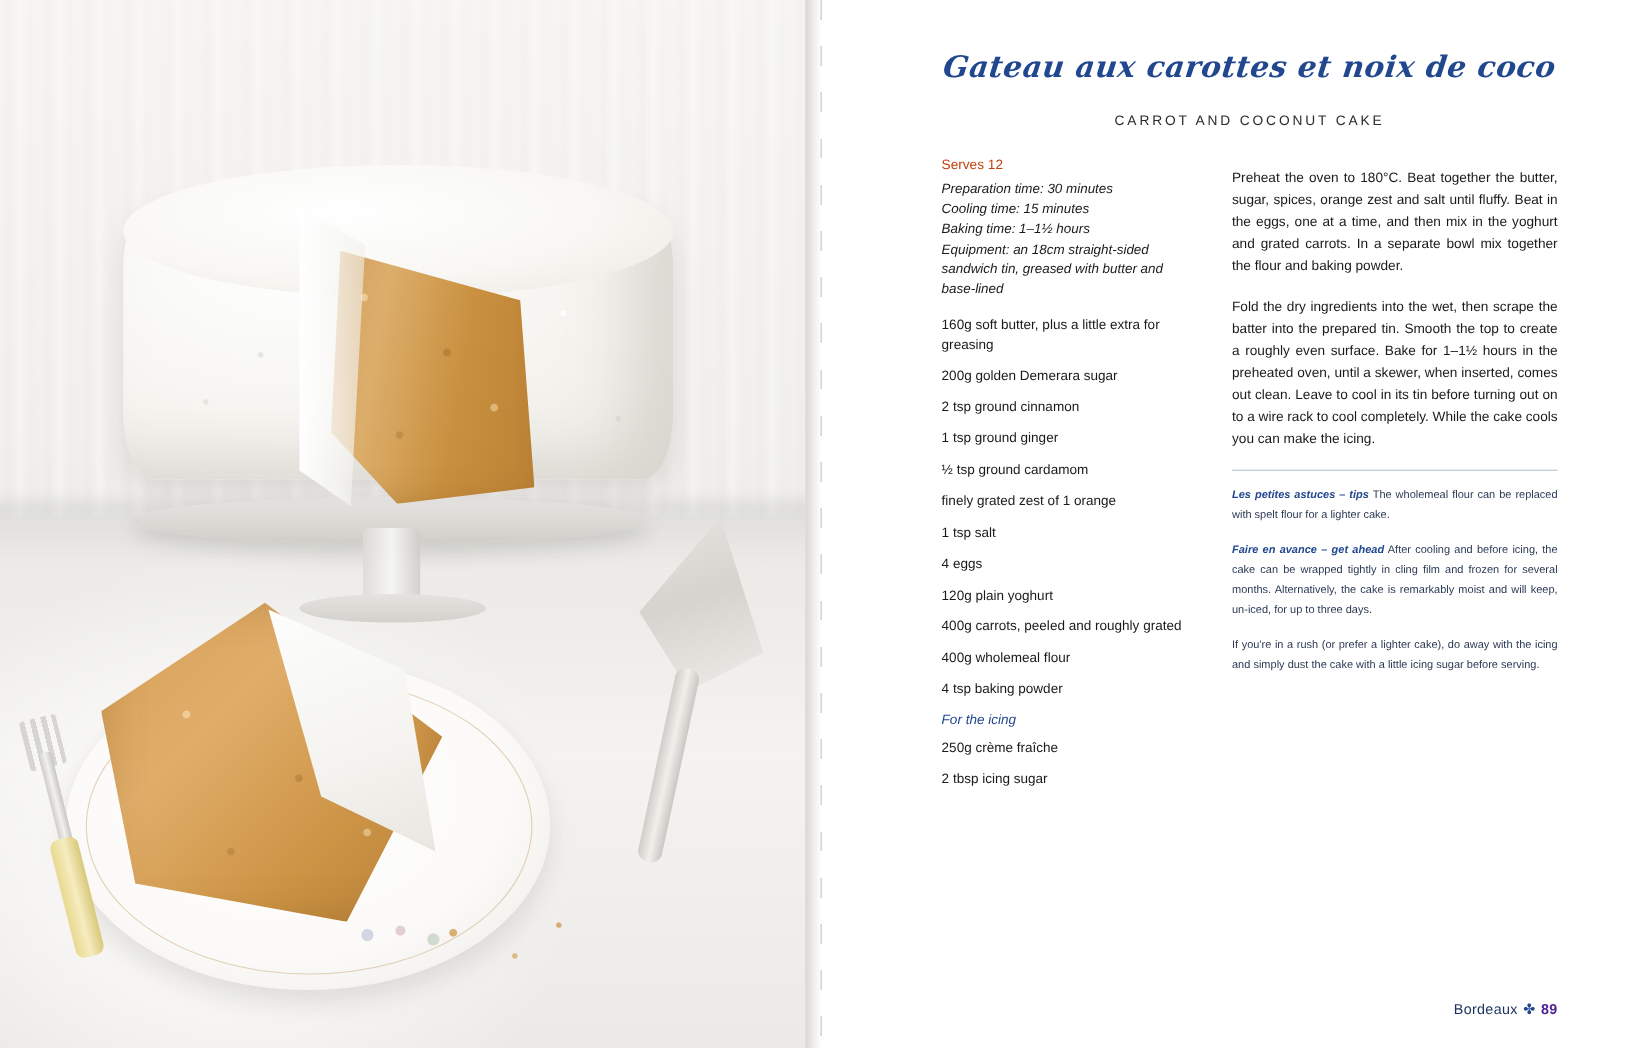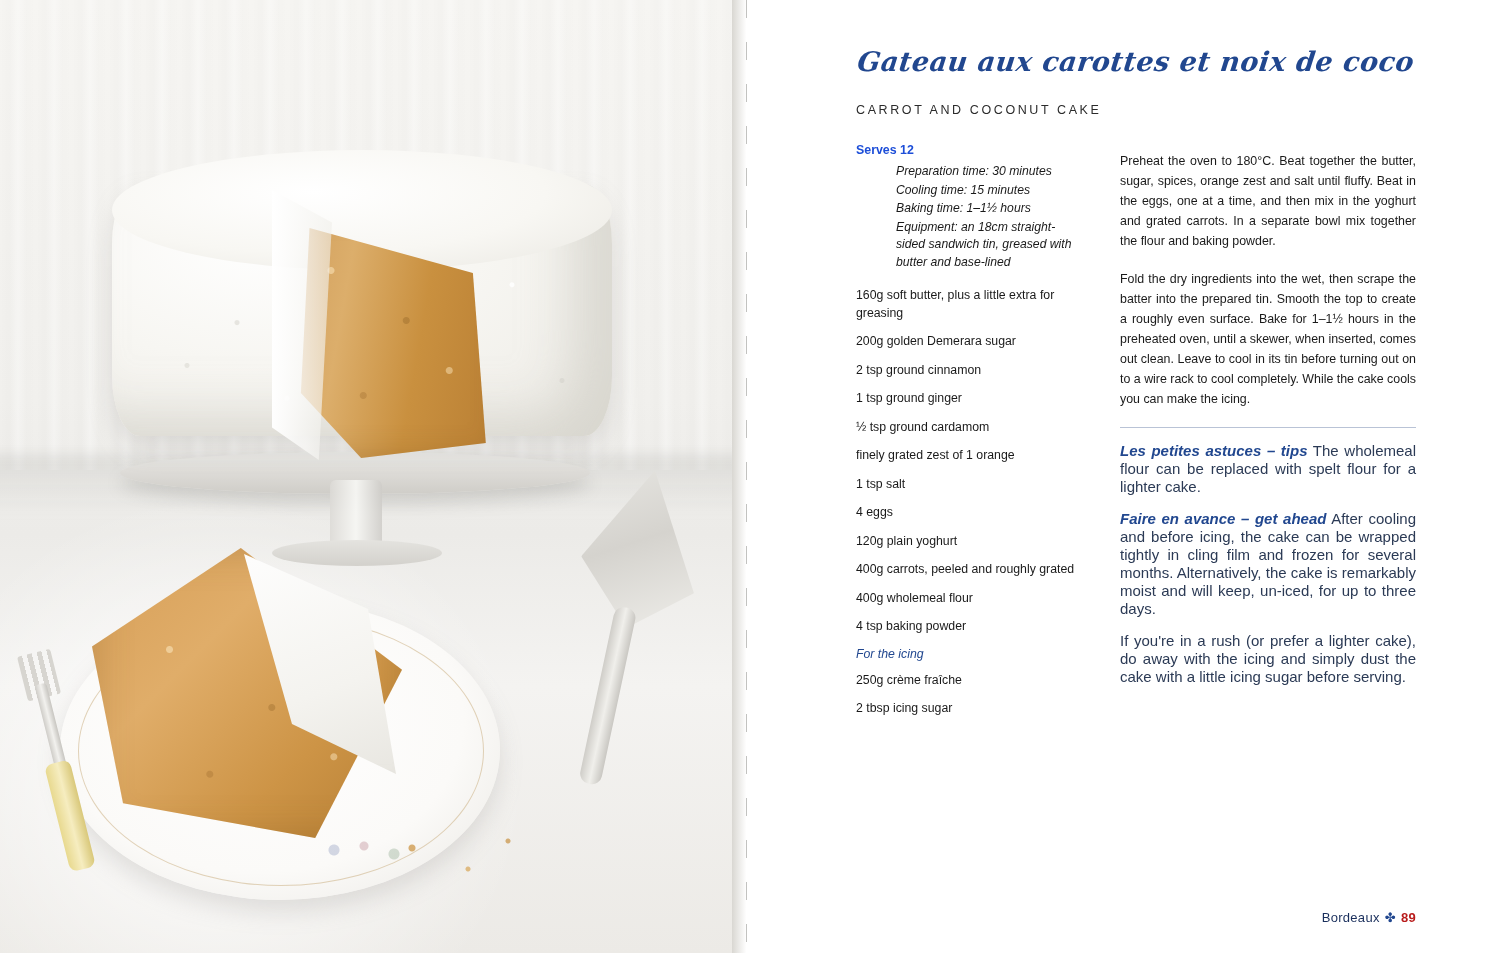--- a/index.html
+++ b/index.html
@@ -297,20 +297,21 @@
     font-family: "DejaVu Serif", serif;
     font-style: italic;
     font-size: 27px;
     color: #21478f;
     text-align: center;
     letter-spacing: .5px;
     margin: 0 0 26px 0;
     transform: skewX(-7deg);
   }
   .subtitle {
+    text-align: center;
     font-size: 12.5px;
     letter-spacing: 2.6px;
     color: #2b2b2b;
     margin: 0 0 26px 0;
   }
   .intro {
     font-size: 12.4px;
     line-height: 20px;
     color: #1a1a1a;
     text-align: justify;
@@ -319,32 +320,32 @@
 
   .cols {
     display: flex;
     gap: 36px;
   }
   .col-left { width: 228px; }
   .col-right { width: 296px; }
 
   .serves {
     font-size: 12.4px;
-    font-weight: bold;
-    color: #1d4ed8;
+    font-weight: normal;
+    color: #c2410c;
     margin: 0 0 6px 0;
   }
   .times {
     font-size: 12.2px;
     font-style: italic;
     line-height: 17.5px;
     color: #1a1a1a;
     margin: 0 0 16px 0;
   }
-  .times div { margin-bottom: 1px; margin-left: 40px; }
+  .times div { margin-bottom: 1px; }
   .ing {
     font-size: 12.3px;
     line-height: 17.5px;
     color: #1a1a1a;
     margin: 0 0 11px 0;
   }
   .icing-head {
     font-size: 12.3px;
     font-weight: normal;
     font-style: italic;
@@ -357,21 +358,21 @@
     color: #1a1a1a;
     text-align: justify;
     margin: 8px 0 18px 0;
   }
   .rule {
     border: 0;
     border-top: 1px solid #b9c3d6;
     margin: 10px 0 14px 0;
   }
   .tip {
-    font-size: 15px;
+    font-size: 10px;
     line-height: 18px;
     color: #2b3a55;
     text-align: justify;
     margin: 0 0 14px 0;
   }
   .tip b {
     color: #21478f;
     font-style: italic;
   }
   .folio {
@@ -380,21 +381,21 @@
     bottom: 28px;
     font-size: 13px;
     color: #1a2f5c;
     letter-spacing: .3px;
   }
   .folio .fleur {
     color: #21478f;
     margin: 0 5px;
     font-size: 13px;
   }
-  .folio .num { font-weight: bold; color: #b91c1c; }
+  .folio .num { font-weight: bold; color: #4c1d95; }
 </style>
 </head>
 <body>
 
 <div class="spread">
 
   <div class="photo-page">
     <div class="photo-bg"></div>
     <div class="drapery"></div>
     <div class="table-shadow"></div>

